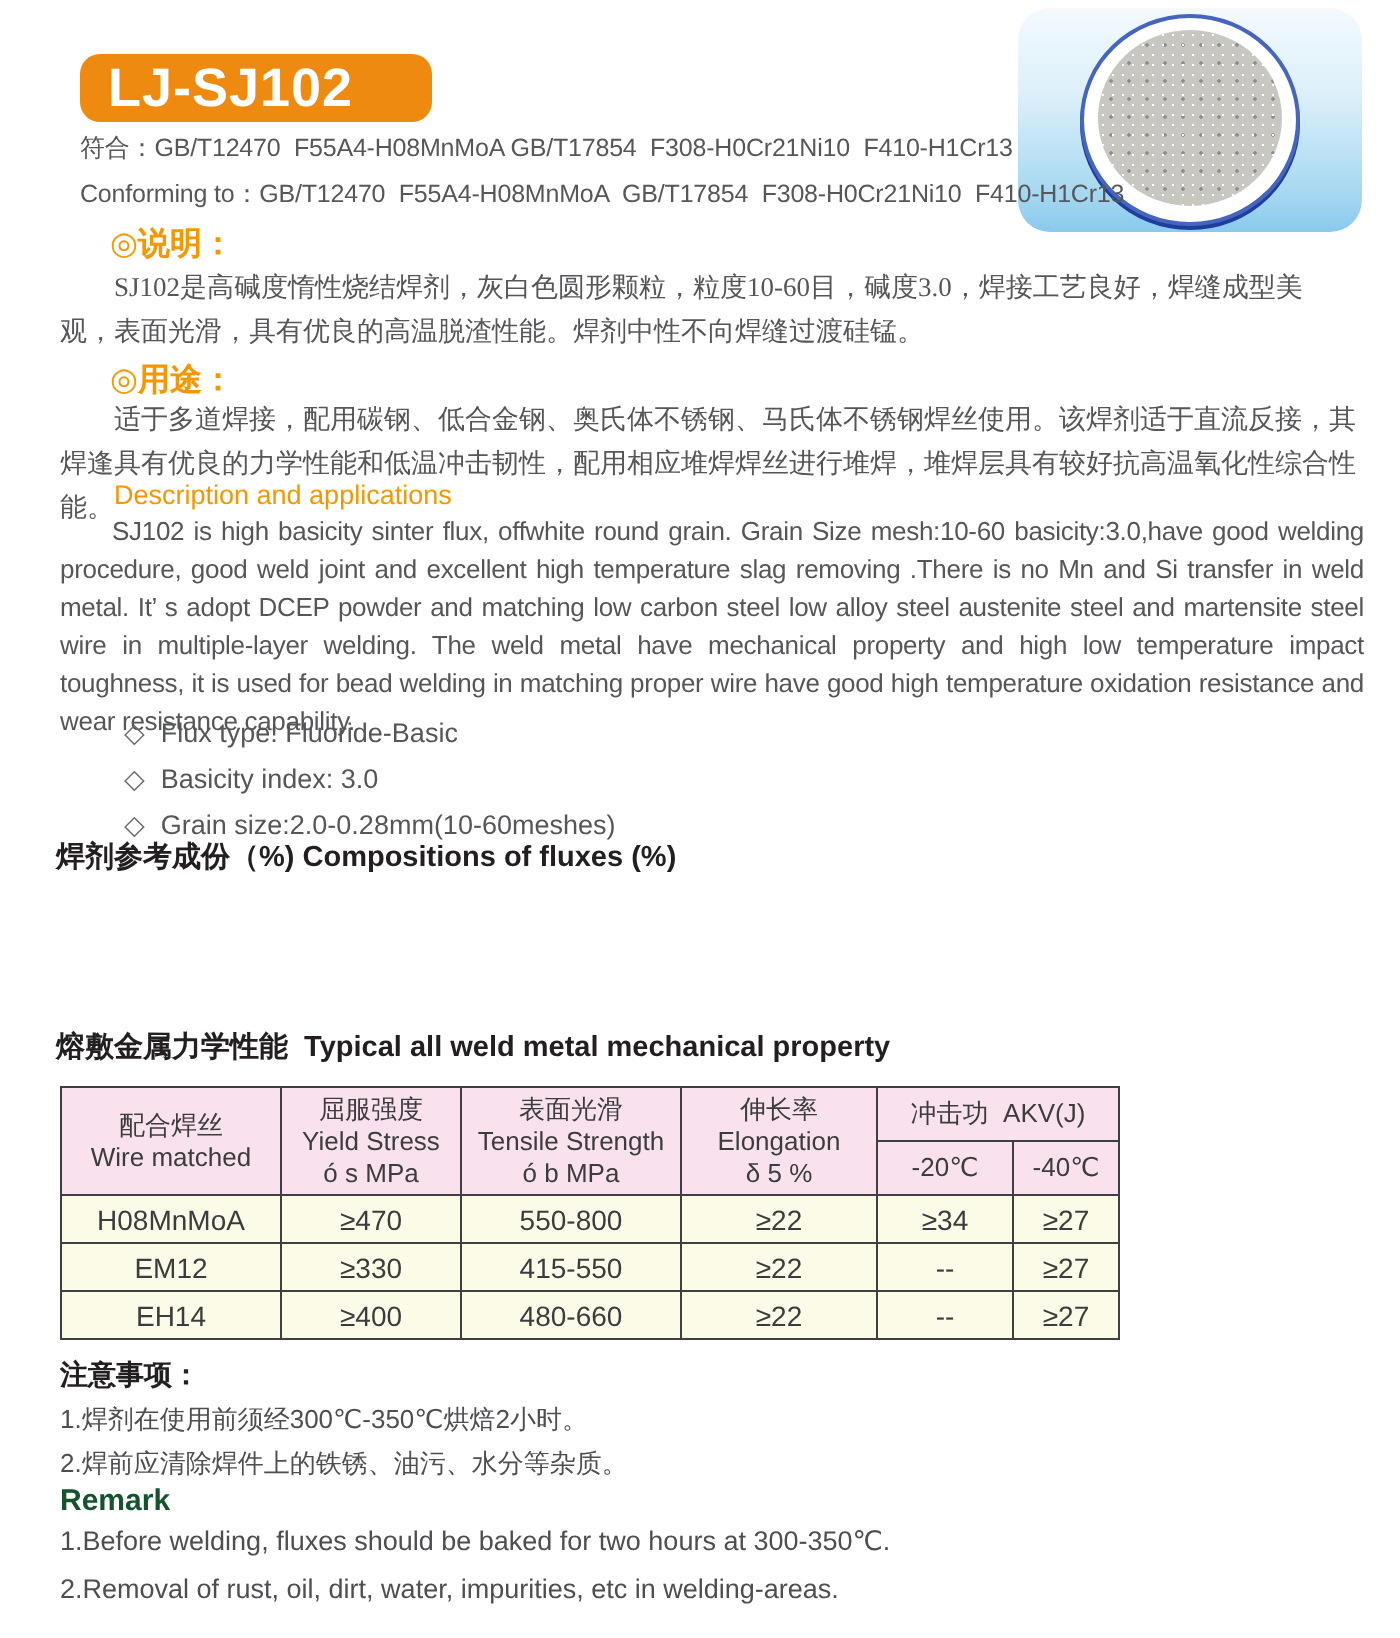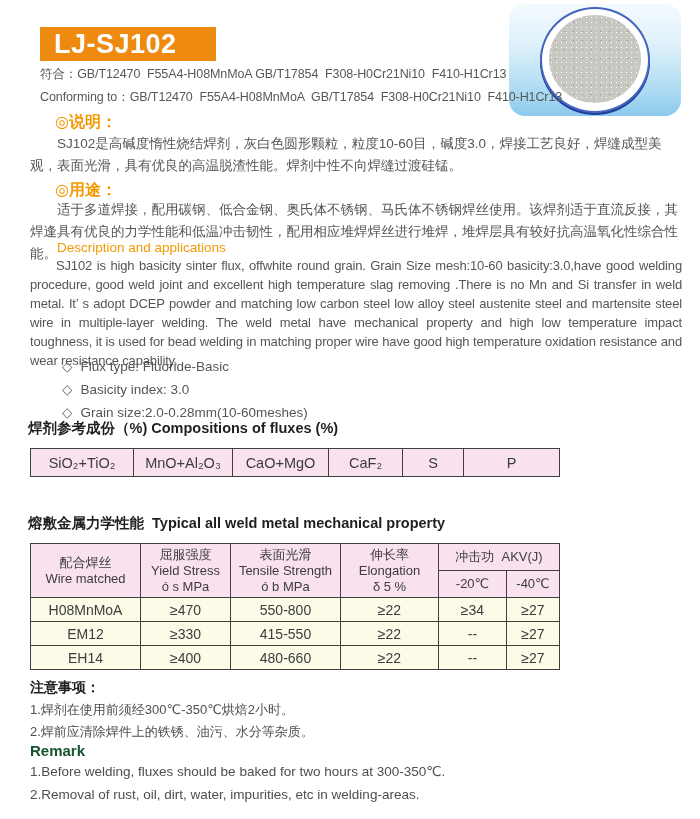--- a/index.html
+++ b/index.html
@@ -3,21 +3,21 @@
 <meta charset="utf-8">
 <style>
   html,body{margin:0;padding:0;background:#ffffff;}
   body{width:700px;height:819px;font-family:"Liberation Sans","DejaVu Sans",sans-serif;color:#58595b;}
   .page{position:relative;width:700px;height:819px;overflow:hidden;background:#fff;}
   .pre{white-space:pre-wrap;}
   .nowrap{white-space:nowrap;}
 
   
   .title-box{position:absolute;left:40px;top:27px;width:176px;height:34px;background:#ef8a10;
-    color:#fff;font-size:27px;font-weight:bold;line-height:34px;padding-left:14px;box-sizing:border-box;letter-spacing:.5px;}
+    color:#fff;font-size:27px;font-weight:bold;line-height:34px;padding-left:14px;box-sizing:border-box;letter-spacing:.5px;border-radius:10px;}
   .photo{position:absolute;left:509px;top:4px;width:172px;height:112px;border-radius:16px;
     background:linear-gradient(180deg,#f4fafe 0%,#ddf0fa 38%,#a7d8f1 82%,#8ac9ed 100%);}
   .plate{position:absolute;left:50%;top:50%;transform:translate(-50%,-50%);width:106px;height:102px;border-radius:50%;
     background:#ffffff;border:2px solid #4666bd;box-shadow:0 2px 0 #1f3d9e;}
   .granules{position:absolute;left:7px;top:6px;right:7px;bottom:8px;border-radius:50%;background-color:#c9c7c2;
     background-image:radial-gradient(circle,#ffffff 18%,rgba(255,255,255,0) 20%),radial-gradient(circle,#8f8d89 12%,rgba(0,0,0,0) 14%);
     background-size:5px 5px,9px 9px;background-position:0 0,2px 3px;}
 
   .conf{position:absolute;left:40px;font-size:12.5px;color:#565759;letter-spacing:-0.1px;text-align:center;}
   .conf-zh{top:66px;}
@@ -69,21 +69,21 @@
   <div class="photo">
     <div class="plate">
       <div class="granules"></div>
     </div>
   </div>
 
   <div class="conf conf-zh nowrap"><span class="pre">符合：</span><span class="pre">GB/T12470  F55A4-H08MnMoA GB/T17854  F308-H0Cr21Ni10  F410-H1Cr13</span></div>
   <div class="conf conf-en nowrap"><span class="pre">Conforming to：</span><span class="pre">GB/T12470  F55A4-H08MnMoA  GB/T17854  F308-H0Cr21Ni10  F410-H1Cr13</span></div>
 
   <div class="sec-head" style="top:112px;"><span>◎</span><span>说明：</span></div>
-  <div class="body-zh" style="top:133px;">SJ102是高碱度惰性烧结焊剂，灰白色圆形颗粒，粒度10-60目，碱度3.0，焊接工艺良好，焊缝成型美观，表面光滑，具有优良的高温脱渣性能。焊剂中性不向焊缝过渡硅锰。</div>
+  <div class="body-zh" style="top:133px;font-family:Liberation Serif, serif;">SJ102是高碱度惰性烧结焊剂，灰白色圆形颗粒，粒度10-60目，碱度3.0，焊接工艺良好，焊缝成型美观，表面光滑，具有优良的高温脱渣性能。焊剂中性不向焊缝过渡硅锰。</div>
 
   <div class="sec-head" style="top:180px;"><span>◎</span><span>用途：</span></div>
   <div class="body-zh" style="top:199px;">适于多道焊接，配用碳钢、低合金钢、奥氏体不锈钢、马氏体不锈钢焊丝使用。该焊剂适于直流反接，其焊逢具有优良的力学性能和低温冲击韧性，配用相应堆焊焊丝进行堆焊，堆焊层具有较好抗高温氧化性综合性能。</div>
 
   <div class="desc-en-head">Description and applications</div>
   <div class="body-en">SJ102 is high basicity sinter flux, offwhite round grain. Grain Size mesh:10-60 basicity:3.0,have good welding procedure, good weld joint and excellent high temperature slag removing .There is no Mn and Si transfer in weld metal. It’ s adopt DCEP powder and matching low carbon steel low alloy steel austenite steel and martensite steel wire in multiple-layer welding. The weld metal have mechanical property and high low temperature impact toughness, it is used for bead welding in matching proper wire have good high temperature oxidation resistance and wear resistance capability.</div>
 
   <div class="bullets">
     <div class="bullet"><span class="dia">◇</span><span>Flux type: Fluoride-Basic</span></div>
     <div class="bullet"><span class="dia">◇</span><span>Basicity index: 3.0</span></div>
@@ -94,28 +94,20 @@
   <table class="comp-table">
     <colgroup>
         <col style="width:103px">
         <col style="width:99px">
         <col style="width:96px">
         <col style="width:74px">
         <col style="width:61px">
         <col style="width:96px">
       </colgroup>
     <tbody>
-        <tr class="t-head-bg">
-      <th>SiO₂+TiO₂</th>
-      <th>MnO+Al₂O₃</th>
-      <th>CaO+MgO</th>
-      <th>CaF₂</th>
-      <th>S</th>
-      <th>P</th>
-    </tr>
   </tbody>
     </table>
 
   <div class="tbl-head pre" style="top:514px;">熔敷金属力学性能  Typical all weld metal mechanical property</div>
   <table class="mech-table">
     <colgroup>
         <col style="width:110px">
         <col style="width:90px">
         <col style="width:110px">
         <col style="width:98px">

